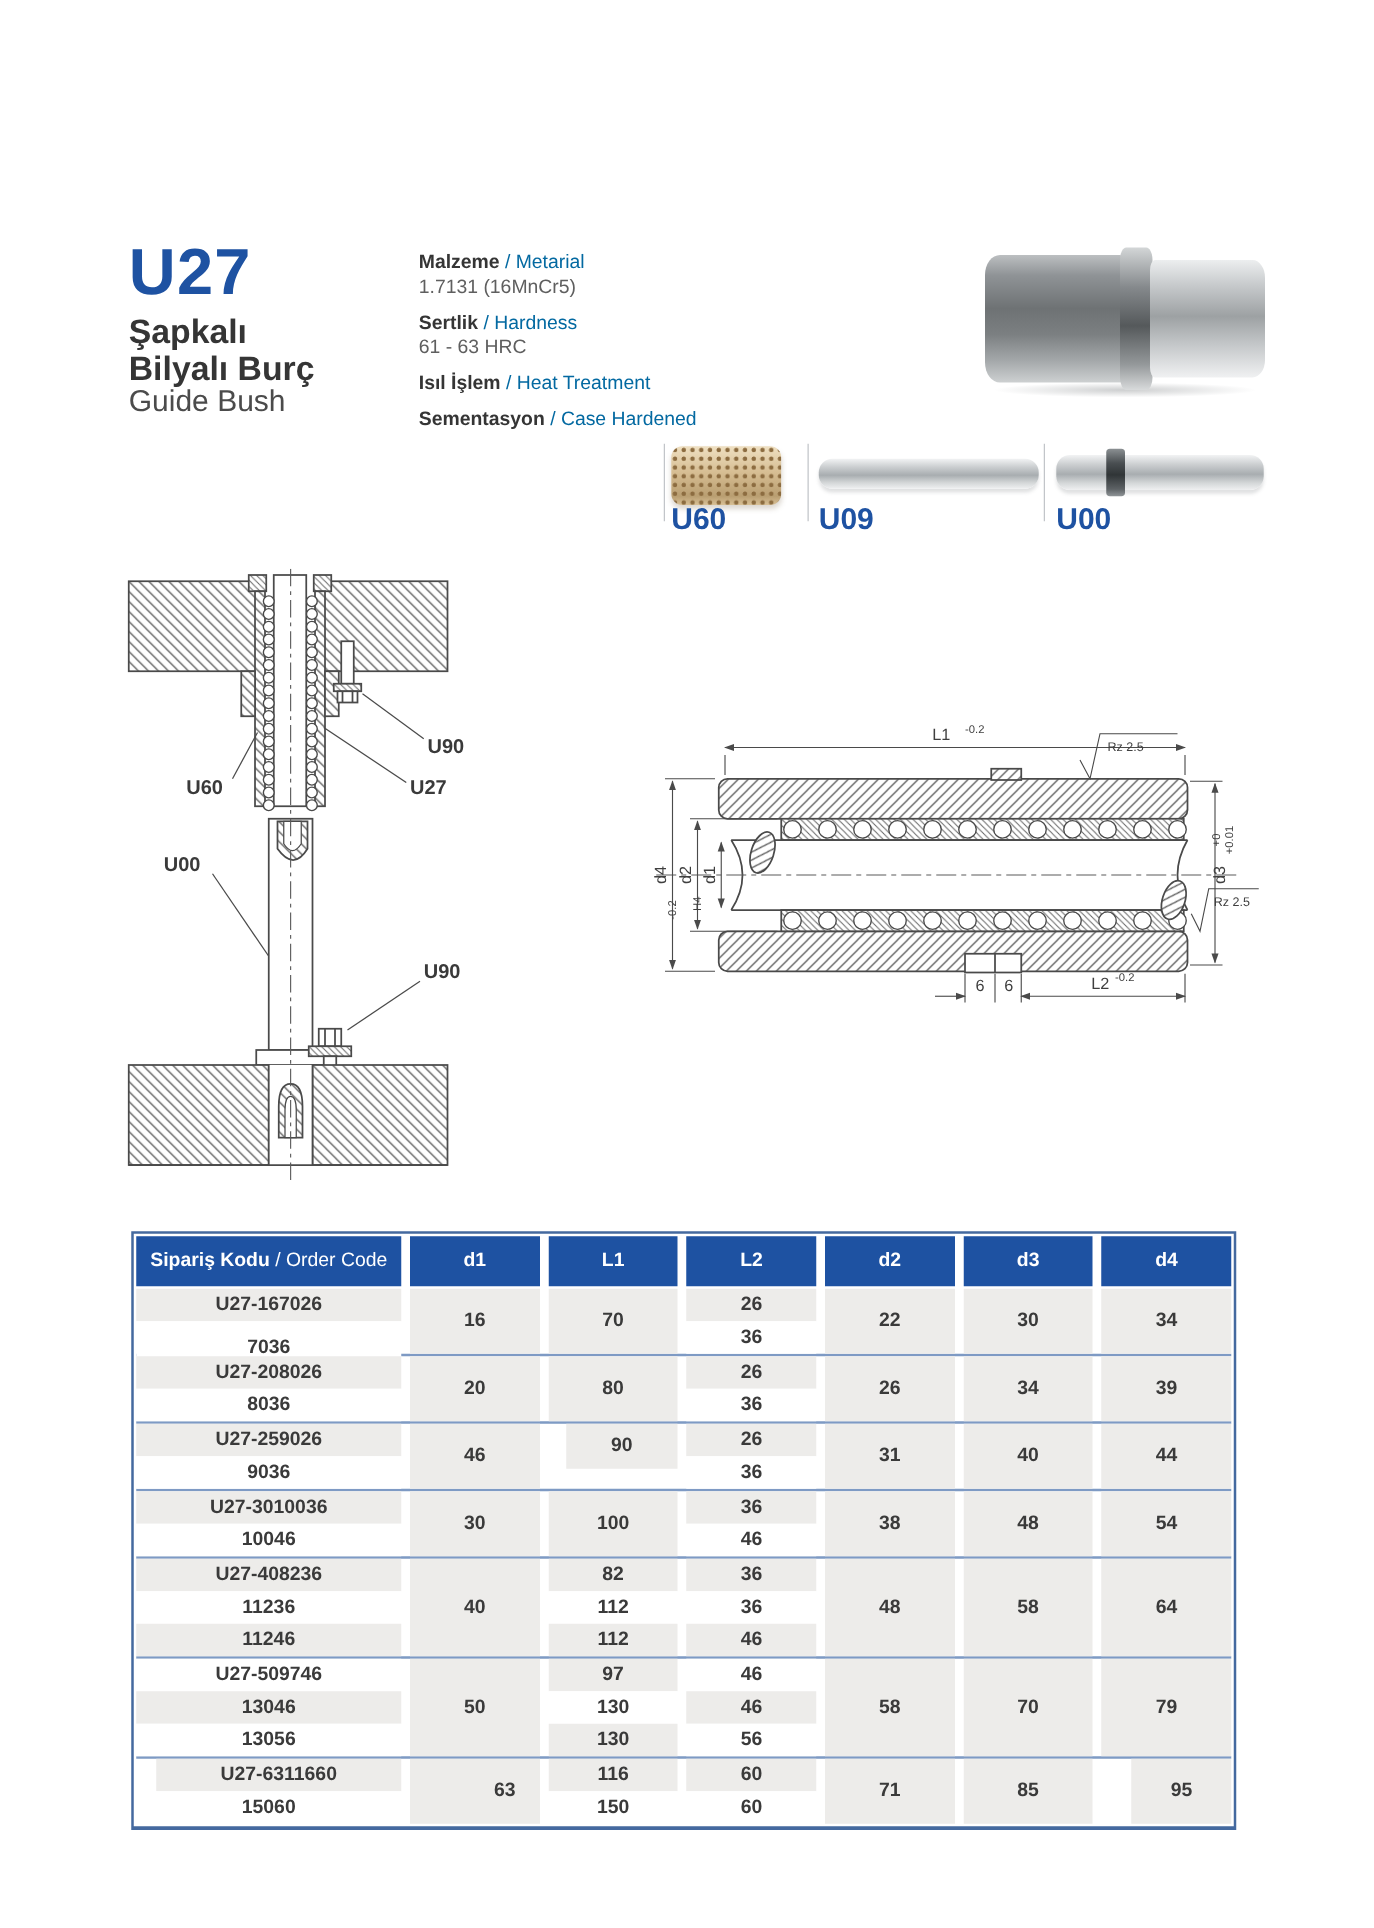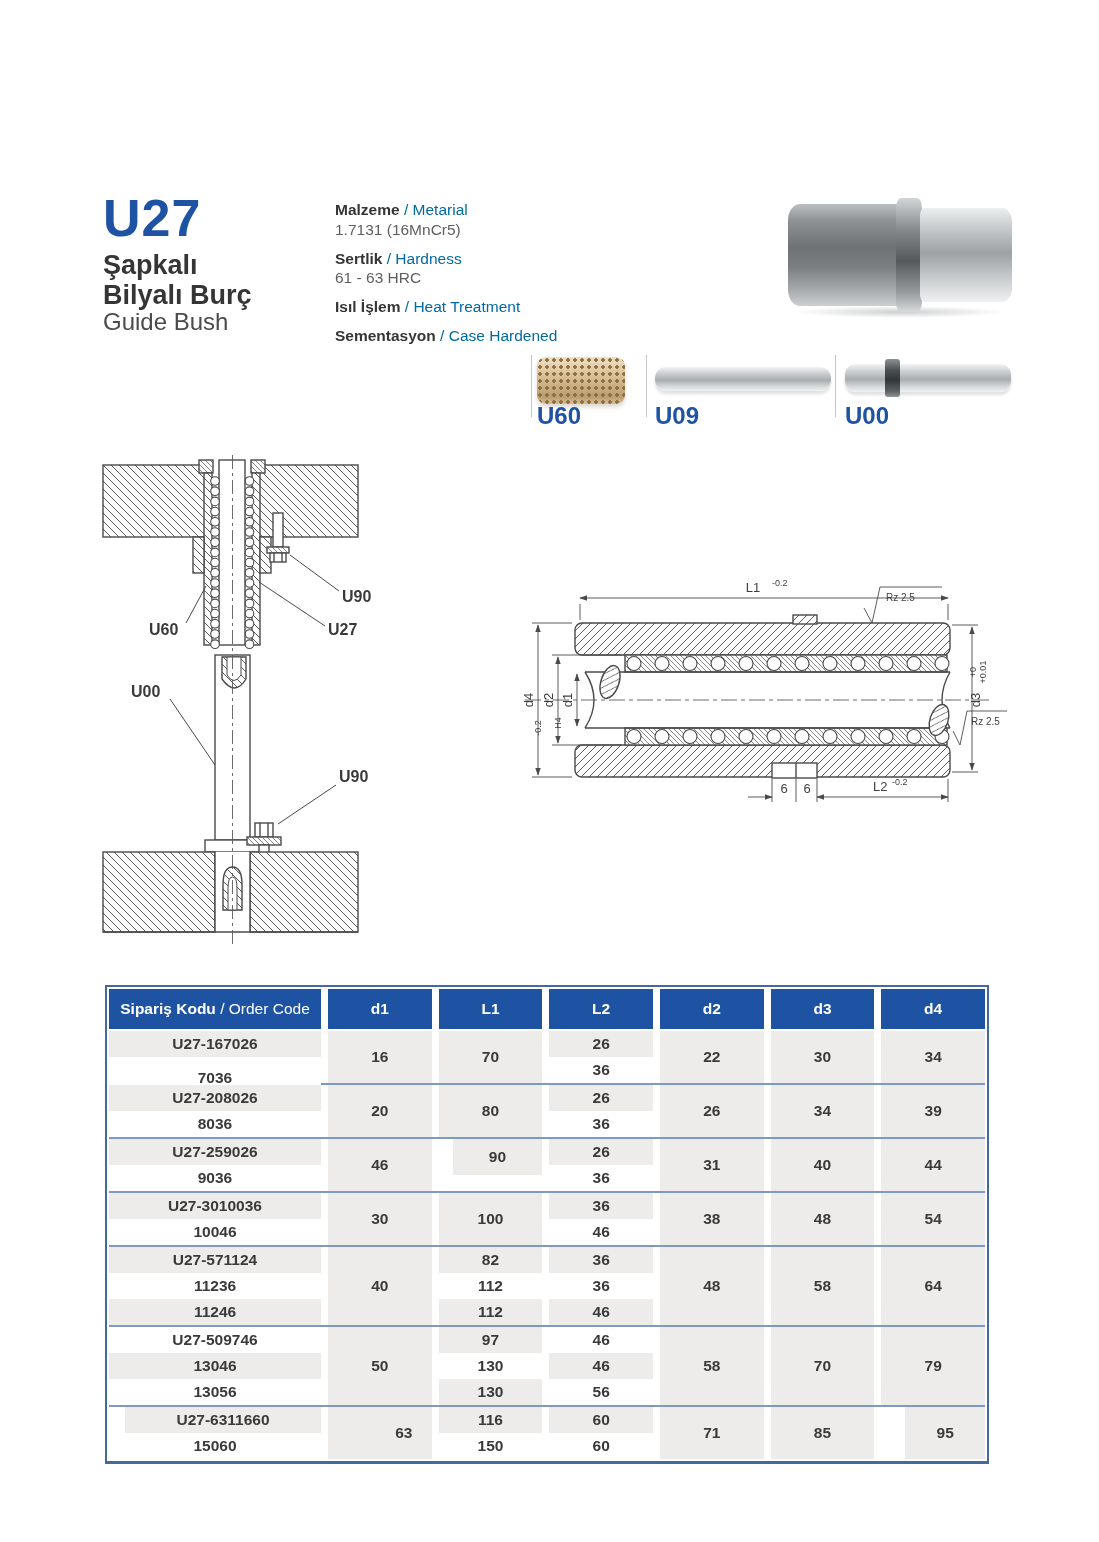--- a/index.html
+++ b/index.html
@@ -394,21 +394,21 @@
         <div class="tcell cg" style="grid-area: 1 / 2 / span 2; height: 52px;">30</div>
         <div class="tcell cg" style="grid-area: 1 / 3 / span 2; height: 52px;">100</div>
         <div class="tcell cg" style="grid-area: 1 / 4 / span 1; height: 26px;">36</div>
         <div class="tcell cw" style="grid-area: 2 / 4 / span 1; height: 26px;">46</div>
         <div class="tcell cg" style="grid-area: 1 / 5 / span 2; height: 52px;">38</div>
         <div class="tcell cg" style="grid-area: 1 / 6 / span 2; height: 52px;">48</div>
         <div class="tcell cg" style="grid-area: 1 / 7 / span 2; height: 52px;">54</div>
       </div>
       <div class="gsep"></div>
       <div class="tgroup" style="grid-template-rows: repeat(3, 26px);">
-        <div class="tcell cg" style="grid-area: 1 / 1 / span 1; height: 26px;">U27-571124</div>
+        <div class="tcell cg" style="grid-area: 1 / 1 / span 1; height: 26px;">U27-408236</div>
         <div class="tcell cw" style="grid-area: 2 / 1 / span 1; height: 26px;">11236</div>
         <div class="tcell cg" style="grid-area: 3 / 1 / span 1; height: 26px;">11246</div>
         <div class="tcell cg" style="grid-area: 1 / 2 / span 3; height: 78px;">40</div>
         <div class="tcell cg" style="grid-area: 1 / 3 / span 1; height: 26px;">82</div>
         <div class="tcell cw" style="grid-area: 2 / 3 / span 1; height: 26px;">112</div>
         <div class="tcell cg" style="grid-area: 3 / 3 / span 1; height: 26px;">112</div>
         <div class="tcell cg" style="grid-area: 1 / 4 / span 1; height: 26px;">36</div>
         <div class="tcell cw" style="grid-area: 2 / 4 / span 1; height: 26px;">36</div>
         <div class="tcell cg" style="grid-area: 3 / 4 / span 1; height: 26px;">46</div>
         <div class="tcell cg" style="grid-area: 1 / 5 / span 3; height: 78px;">48</div>

